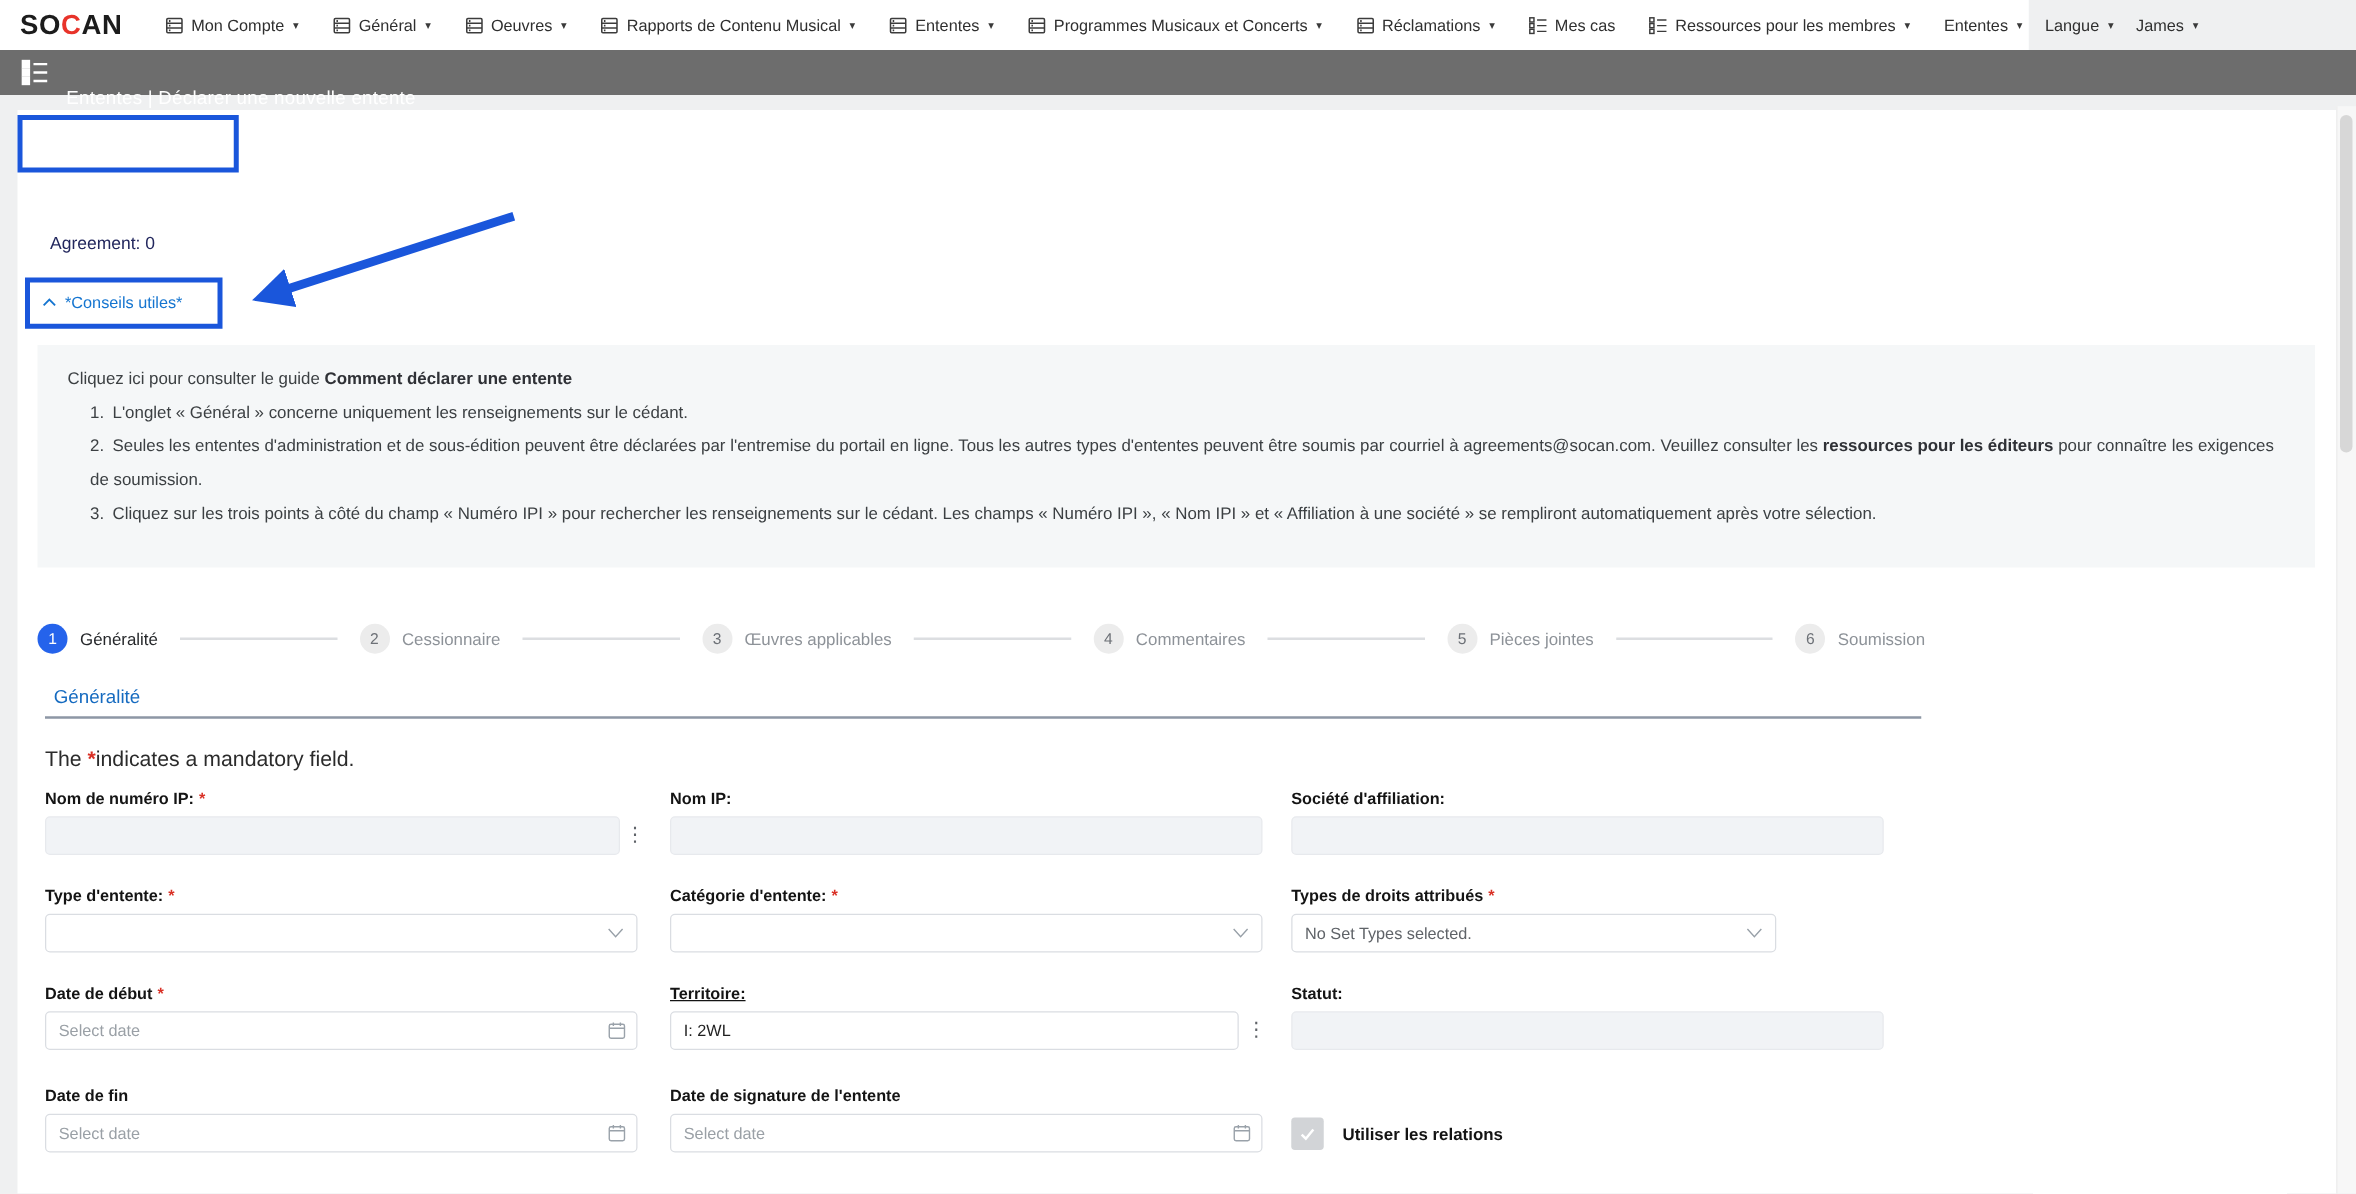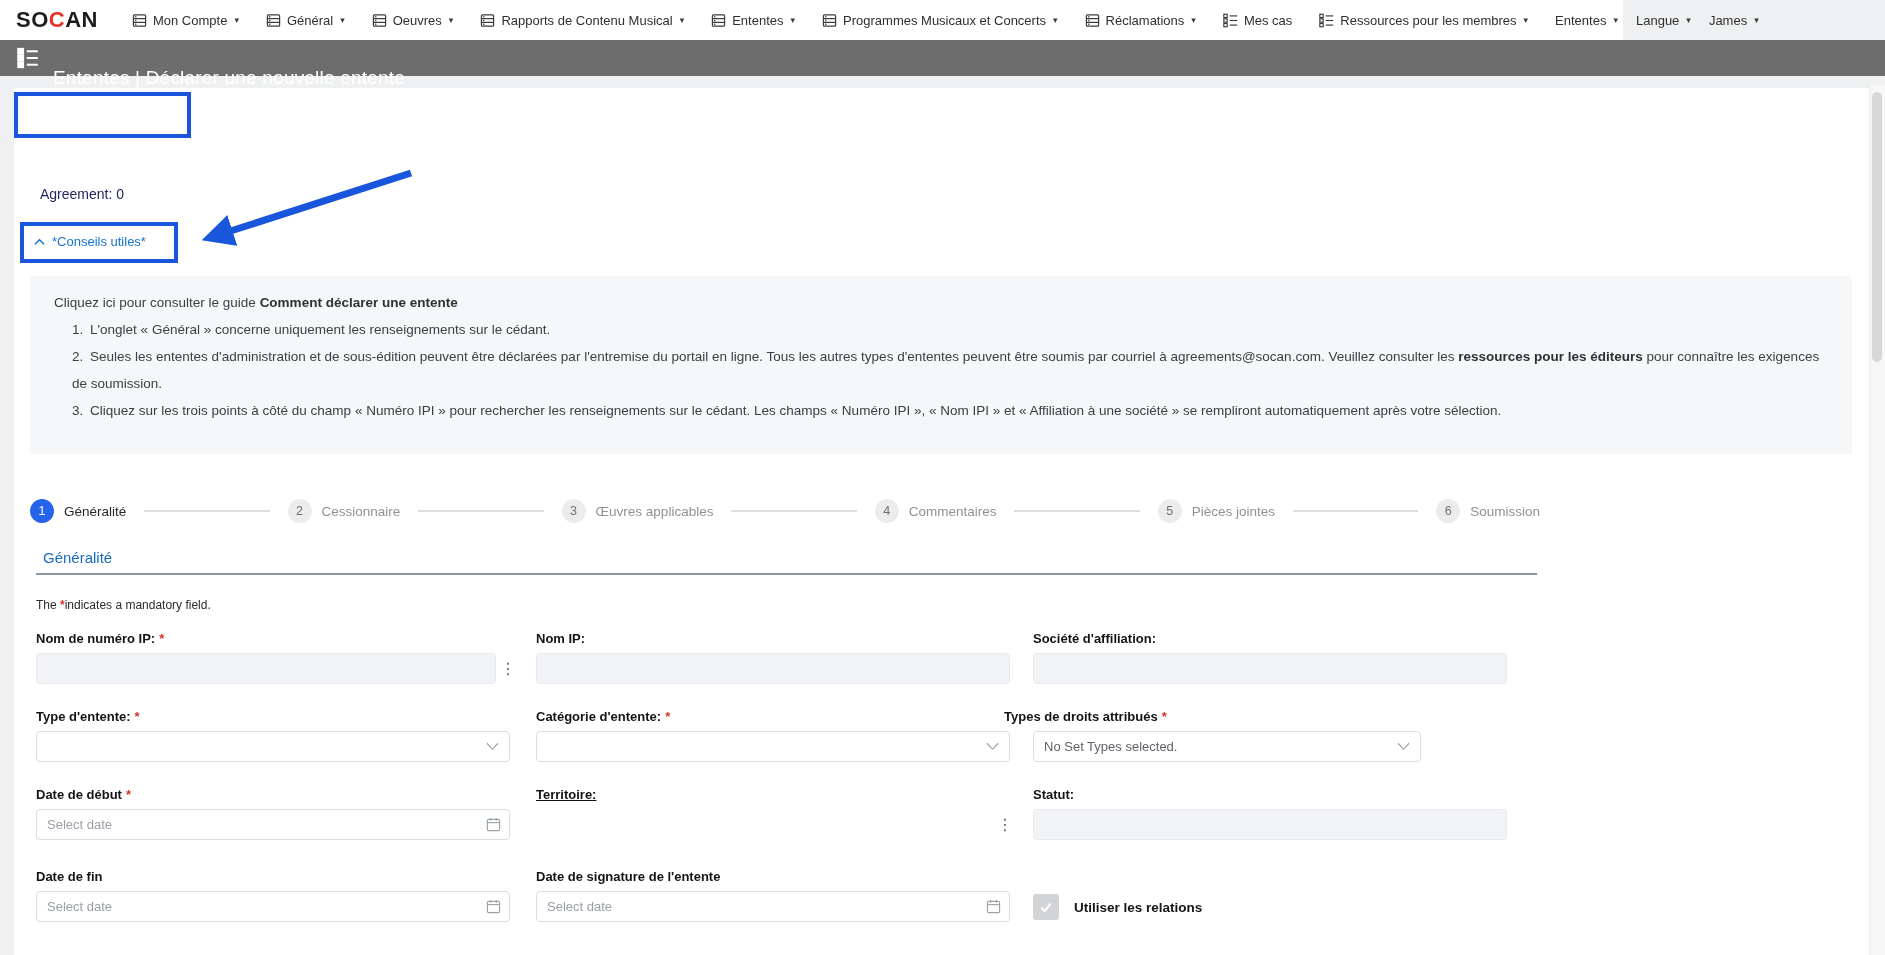--- a/index.html
+++ b/index.html
@@ -16,21 +16,21 @@
               margin-right:27px; white-space:nowrap; cursor:pointer; }
   .nav-item.pushed { margin-left:auto; }
   .nav-item.tight { margin-right:18px; }
   .nav-item:last-child { margin-right:2px; }
   .caret { font-size:9px; color:#3a3a3a; margin-left:1px; }
   .nav-ic { display:flex; align-items:center; }
 
   
   .graybar { position:absolute; left:0; top:40px; width:1885px; height:36px; background:#6d6d6d;
              display:flex; align-items:center; padding-left:17px; }
-  .graybar .ttl { color:#ffffff; font-size:19px; margin-left:14px; letter-spacing:.2px;margin-top:40px; }
+  .graybar .ttl { color:#ffffff; font-size:15px; margin-left:14px; letter-spacing:.2px;margin-top:40px; }
 
   
   .card { position:absolute; left:14px; top:88px; width:1855px; height:867px; background:#ffffff; }
 
   
   .anno-box { position:absolute; border:4px solid #1a56db; background:#ffffff; }
   .arrow-svg { position:absolute; pointer-events:none; }
 
   .heading { position:absolute; left:40px; top:186px; font-size:14px; font-weight:400; color:#23285e; }
 
@@ -52,21 +52,21 @@
                  font-size:12.5px; display:flex; align-items:center; justify-content:center; }
   .step.active .step-circle { background:#2563eb; color:#ffffff; }
   .step-label { font-size:13.5px; color:#8d9298; }
   .step.active .step-label { color:#26282b; }
   .step-line { flex:1; height:2px; background:#dcdee1; margin:0 18px; }
 
   
   .tab-title { position:absolute; left:43px; top:549px; font-size:15px; color:#166bc0; }
   .tab-underline { position:absolute; left:36px; top:573px; width:1501px; height:2px; background:#8d97a5; }
 
-  .mandatory-note { position:absolute; left:36px; top:598px; font-size:12px; color:#2b2b2b; }
+  .mandatory-note { position:absolute; left:36px; top:598px; font-size:17px; color:#2b2b2b; }
   .star { color:#d93025; font-weight:700; }
 
   
   .fld-label { position:absolute; font-size:13px; font-weight:700; color:#141414; white-space:nowrap; }
   .fld-label .star { margin-left:4px; }
   .inp { position:absolute; height:31px; border:1px solid #dadde2; border-radius:4px; background:#ffffff;
          font-size:13px; color:#1f1f1f; padding:0 10px; display:flex; align-items:center;
          font-family:"Liberation Sans","DejaVu Sans",sans-serif; }
   input.inp { display:block; line-height:29px; }
   .inp.disabled { background:#f1f3f6; border-color:#e7e9ed; }
@@ -338,40 +338,41 @@
   <div class="fld-label" style="left:536px; top:709px;"><span>Catégorie d'entente:</span><span class="star">*</span></div>
   <div class="inp sel" style="left:536px; top:731px; width:474px;">
     <span class="sel-text"></span>
     <span style="display:flex;">
         <svg width="13" height="9" viewBox="0 0 14 9">
           <polyline points="1,1 7,7.5 13,1" stroke="#98a0a8" stroke-width="1.2" fill="none"></polyline>
         </svg>
       </span>
   </div>
 
-  <div class="fld-label" style="left:1004px; top:709px;"><span>Types de droits attribués</span><span class="star">*</span></div>
+  <div class="fld-label" style="left:1033px; top:709px;"><span>Types de droits attribués</span><span class="star">*</span></div>
   <div class="inp sel" style="left:1033px; top:731px; width:388px;">
     <span class="sel-text">No Set Types selected.</span>
     <span style="display:flex;">
         <svg width="13" height="9" viewBox="0 0 14 9">
           <polyline points="1,1 7,7.5 13,1" stroke="#98a0a8" stroke-width="1.2" fill="none"></polyline>
         </svg>
       </span>
   </div>
 
   <div class="fld-label" style="left:36px; top:787px;"><span>Date de début</span><span class="star">*</span></div>
   <input class="inp" style="left: 36px; top: 809px; width: 474px; padding-right: 34px;" placeholder="Select date">
   <span class="cal" style="left:486px; top:817px;"><svg width="15" height="15" viewBox="0 0 16 16" fill="none" stroke="#9aa2aa" stroke-width="1.2">
         <rect x="1.5" y="2.5" width="13" height="12" rx="1.5"></rect>
         <line x1="1.5" y1="6" x2="14.5" y2="6"></line>
         <line x1="5" y1="1" x2="5" y2="4"></line>
         <line x1="11" y1="1" x2="11" y2="4"></line>
       </svg></span>
 
   <div class="fld-label" style="left:536px; top:787px;text-decoration:underline;"><span>Territoire:</span></div>
+  <input class="inp" style="left: 536px; top: 809px; width: 455px;" value="I: 2WL">
   <div class="dots" style="left:997px; top:818px;">⋮</div>
 
   <div class="fld-label" style="left:1033px; top:787px;"><span>Statut:</span></div>
   <input class="inp disabled" style="left: 1033px; top: 809px; width: 474px;" disabled="">
 
   <div class="fld-label" style="left:36px; top:869px;"><span>Date de fin</span></div>
   <input class="inp" style="left: 36px; top: 891px; width: 474px; padding-right: 34px;" placeholder="Select date">
   <span class="cal" style="left:486px; top:899px;"><svg width="15" height="15" viewBox="0 0 16 16" fill="none" stroke="#9aa2aa" stroke-width="1.2">
         <rect x="1.5" y="2.5" width="13" height="12" rx="1.5"></rect>
         <line x1="1.5" y1="6" x2="14.5" y2="6"></line>

